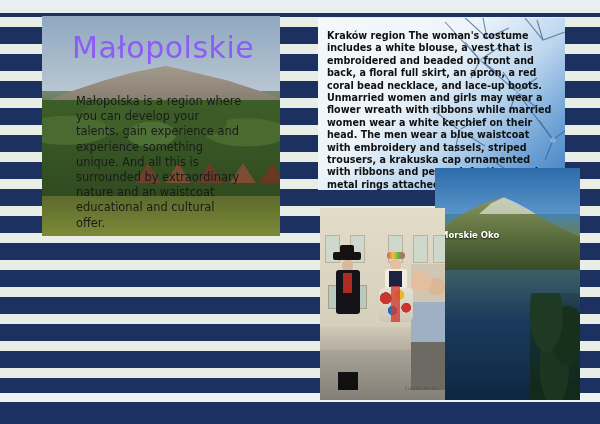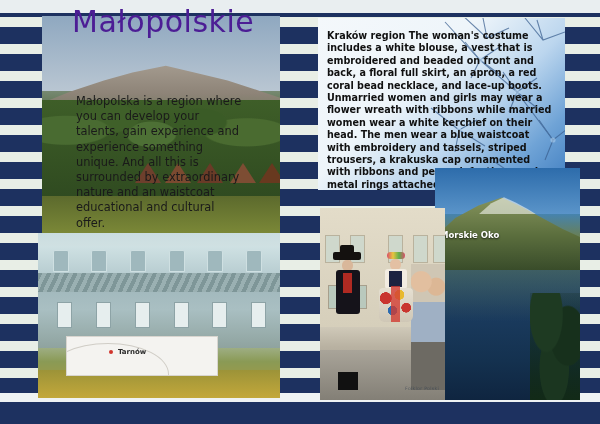--- a/index.html
+++ b/index.html
@@ -68,22 +68,22 @@
   .hero-roofs i:nth-child(2){left:22%;border-bottom-color:#7b4a30;}
   .hero-roofs i:nth-child(3){left:44%;border-bottom-color:#6a3b27;}
   .hero-roofs i:nth-child(4){left:66%;border-bottom-color:#7d4d33;}
   .hero-roofs i:nth-child(5){left:86%;border-bottom-color:#68391f;}
   .hero-ground{
     position:absolute;left:0;bottom:0;width:100%;height:18%;
     background:linear-gradient(to bottom,#5c6a2d,#7d8a38);
   }
   
   .title{
-    position:absolute;left:72px;top:4px;
-    font-size:30px;letter-spacing:.5px;color:#4c1d95;
+    position:absolute;left:72px;top:30px;
+    font-size:30px;letter-spacing:.5px;color:#8b5cf6;
     font-family:"DejaVu Sans", sans-serif;font-weight:400;
     white-space:nowrap;
   }
   
   .intro{
     position:absolute;left:76px;top:94px;width:168px;
     font-size:11.4px;line-height:15.2px;color:#1a1a1a;
     font-family:"DejaVu Sans", sans-serif;
   }
   
@@ -261,48 +261,20 @@
         <i></i>
         <i></i>
     </div>
     <div class="hero-ground"></div>
   </div>
 
   <div class="title">Małopolskie</div>
 
   <div class="intro">Małopolska is a region where you can develop your talents, gain experience and experience something unique. And all this is surrounded by extraordinary nature and an waistcoat educational and cultural offer.</div>
 
-  <div class="tarnow">
-    <div class="tarnow-sky"></div>
-    <div class="tarnow-bld"></div>
-    <div class="tarnow-roof"></div>
-    <div class="tarnow-wins">
-      <i></i>
-        <i></i>
-        <i></i>
-        <i></i>
-        <i></i>
-        <i></i>
-    </div>
-    <div class="tarnow-wins2">
-      <i></i>
-        <i></i>
-        <i></i>
-        <i></i>
-        <i></i>
-        <i></i>
-    </div>
-    <div class="tarnow-grass"></div>
-    <div class="tarnow-map">
-      <div class="tarnow-map-row">
-        <span class="map-dot"></span>
-        <span class="map-label">Tarnów</span>
-      </div>
-    </div>
-  </div>
 
   <div class="rightpanel">
     <svg class="frost" viewBox="0 0 150 184">
       <g stroke="#3a5f8f" stroke-width="1.1" fill="none" opacity="0.85">
         <path d="M20 10 L55 48 L92 80 L128 128"></path>
         <path d="M55 48 L40 30 M55 48 L76 34 M55 48 L46 66 M55 48 L74 62"></path>
         <path d="M92 80 L78 60 M92 80 L112 66 M92 80 L84 100 M92 80 L112 96"></path>
         <path d="M128 128 L114 108 M128 128 L146 114 M128 128 L120 148"></path>
         <path d="M36 2 L62 26 L84 16 M62 26 L58 6"></path>
         <path d="M100 6 L118 28 L140 20 M118 28 L112 8"></path>

